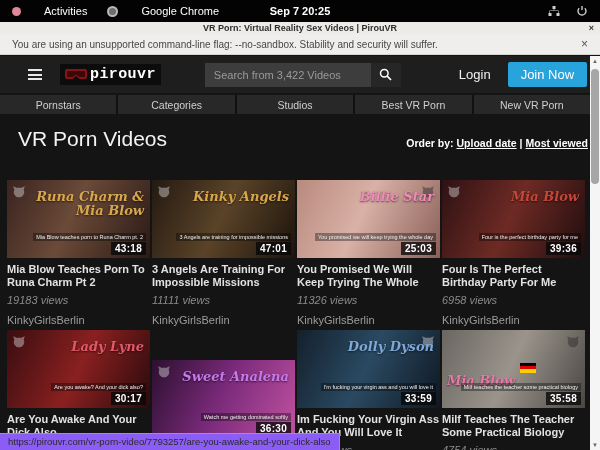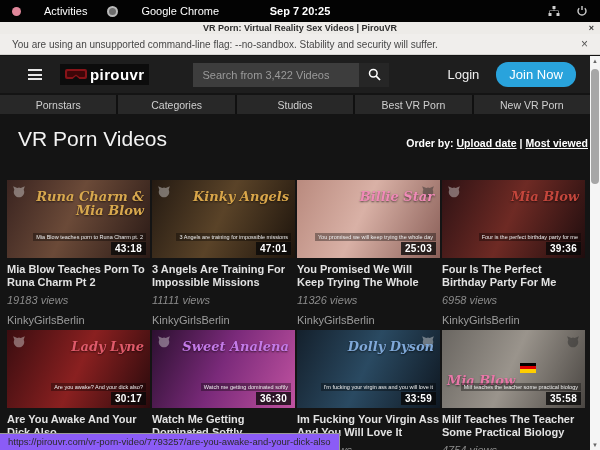--- a/index.html
+++ b/index.html
@@ -25,30 +25,30 @@
   
   .infobar{position:absolute;top:34px;left:0;width:600px;height:21px;background:#f0eeec;
     border-bottom:1px solid #d6d4d1;color:#474747;font-size:10px;display:flex;align-items:center;
     padding:0 12px;box-sizing:border-box;}
   .infobar .iclose{margin-left:auto;color:#555;font-size:12px;cursor:pointer;}
   
   .header{position:absolute;top:56px;left:0;width:590px;height:37px;background:#1e1e1e;
     display:flex;align-items:center;}
   .hamburger{margin-left:28px;width:14px;display:flex;flex-direction:column;gap:2.5px;cursor:pointer;}
   .hamburger i{display:block;height:2px;background:#e8e8e8;}
-  .logo{margin-left:18px;display:flex;align-items:center;gap:3px;cursor:pointer;background:#0c0c0c;padding:2px 5px;}
+  .logo{margin-left:18px;display:flex;align-items:center;gap:3px;cursor:pointer;background:#0c0c0c;padding:2px 5px;font-family:Liberation Mono, monospace;}
   .logo-text{color:#fff;font-size:15px;font-weight:bold;letter-spacing:.4px;}
   .searchwrap{margin-left:44px;display:flex;align-items:stretch;height:24px;}
   .search-input{width:148px;background:#3d3d3d;border:none;outline:none;color:#cccccc;
     font-size:11px;padding:0 9px;font-family:"Liberation Sans",sans-serif;}
   .search-input::placeholder{color:#9a9a9a;}
   .search-btn{width:30px;background:#262626;border:none;display:flex;align-items:center;
     justify-content:center;cursor:pointer;}
   .login{margin-left:58px;color:#f0f0f0;font-size:13px;cursor:pointer;}
-  .join{margin-left:17px;color:#fff;font-size:13px;padding:5px 13px;border-radius:12px;cursor:pointer;}
+  .join{margin-left:17px;color:#fff;font-size:13px;padding:5px 13px;border-radius:2px;cursor:pointer;}
   
   .nav{position:absolute;top:95px;left:0;width:590px;height:19px;display:flex;gap:2px;background:#101010;}
   .nav-item{flex:1;background:#282828;color:#cfcfcf;font-size:10.5px;display:flex;
     align-items:center;justify-content:center;cursor:pointer;}
   
   .page-title{position:absolute;left:18px;top:127px;font-size:21px;font-weight:400;color:#f3f3f3;margin:0;}
   .orderby{position:absolute;right:12px;top:137px;font-size:10.5px;color:#fff;font-weight:bold;}
   .orderby a{color:#fff;text-decoration:underline;cursor:pointer;}
   .orderby .sep{text-decoration:none;margin:0 3px;}
   
@@ -69,21 +69,21 @@
   .vtitle{margin-top:5px;font-size:11px;font-weight:bold;color:#e2e2e2;line-height:13px;
     height:26px;overflow:hidden;}
   .vviews{margin-top:5px;font-size:11px;color:#8c8c8c;font-style:italic;}
   .vstudio{margin-top:8px;font-size:11px;color:#9d9d9d;cursor:pointer;}
   
   .t1{background:linear-gradient(115deg,#3a2420 0%,#6b4a38 45%,#2a1a16 100%);} .t1 .overlay{color:#d8a84e;}
   .t2{background:linear-gradient(115deg,#241a12 0%,#5a4328 48%,#1d140c 100%);} .t2 .overlay{color:#d9a64a;}
   .t3{background:linear-gradient(115deg,#b98a7e 0%,#d9b1a6 45%,#8a5f58 100%);} .t3 .overlay{color:#f08ab8;}
   .t4{background:linear-gradient(115deg,#2e1214 0%,#6e2a24 48%,#1f0d0e 100%);} .t4 .overlay{color:#c4463c;}
   .t5{background:linear-gradient(115deg,#3a0d10 0%,#8a2020 50%,#2a0a0c 100%);} .t5 .overlay{color:#e05a6a;}
-  .t6{background:linear-gradient(115deg,#2c1030 0%,#7a2a7a 48%,#c052a0 100%);} .t6 .overlay{color:#c47ae8;}
+  .t6{background:linear-gradient(115deg,#2c1030 0%,#7a2a7a 48%,#c052a0 100%);margin-top:30px;} .t6 .overlay{color:#c47ae8;}
   .t7{background:linear-gradient(115deg,#14202c 0%,#2a4a62 48%,#0f1822 100%);} .t7 .overlay{color:#7fa8d8;}
   .t8{background:linear-gradient(115deg,#6a6661 0%,#9a948c 48%,#4a4642 100%);} .t8 .overlay{color:#e878a8;}
   .flag{position:absolute;right:34%;top:42%;width:16px;height:10px;display:flex;flex-direction:column;}
   .flag i{flex:1;display:block;} .flag i:nth-child(1){background:#000;} .flag i:nth-child(2){background:#dd0000;} .flag i:nth-child(3){background:#ffce00;}
   
   .status-tip{position:absolute;left:0;bottom:0;background:#8b5cf6;border:1px solid #9a9a9a;
     border-left:none;border-bottom:none;color:#2b2b2b;font-size:9.5px;line-height:16px;
     padding:0 8px;white-space:nowrap;z-index:50;}
   
   .scrollbar{position:absolute;right:0;top:56px;width:10px;height:394px;background:#f5f5f5;z-index:40;}

